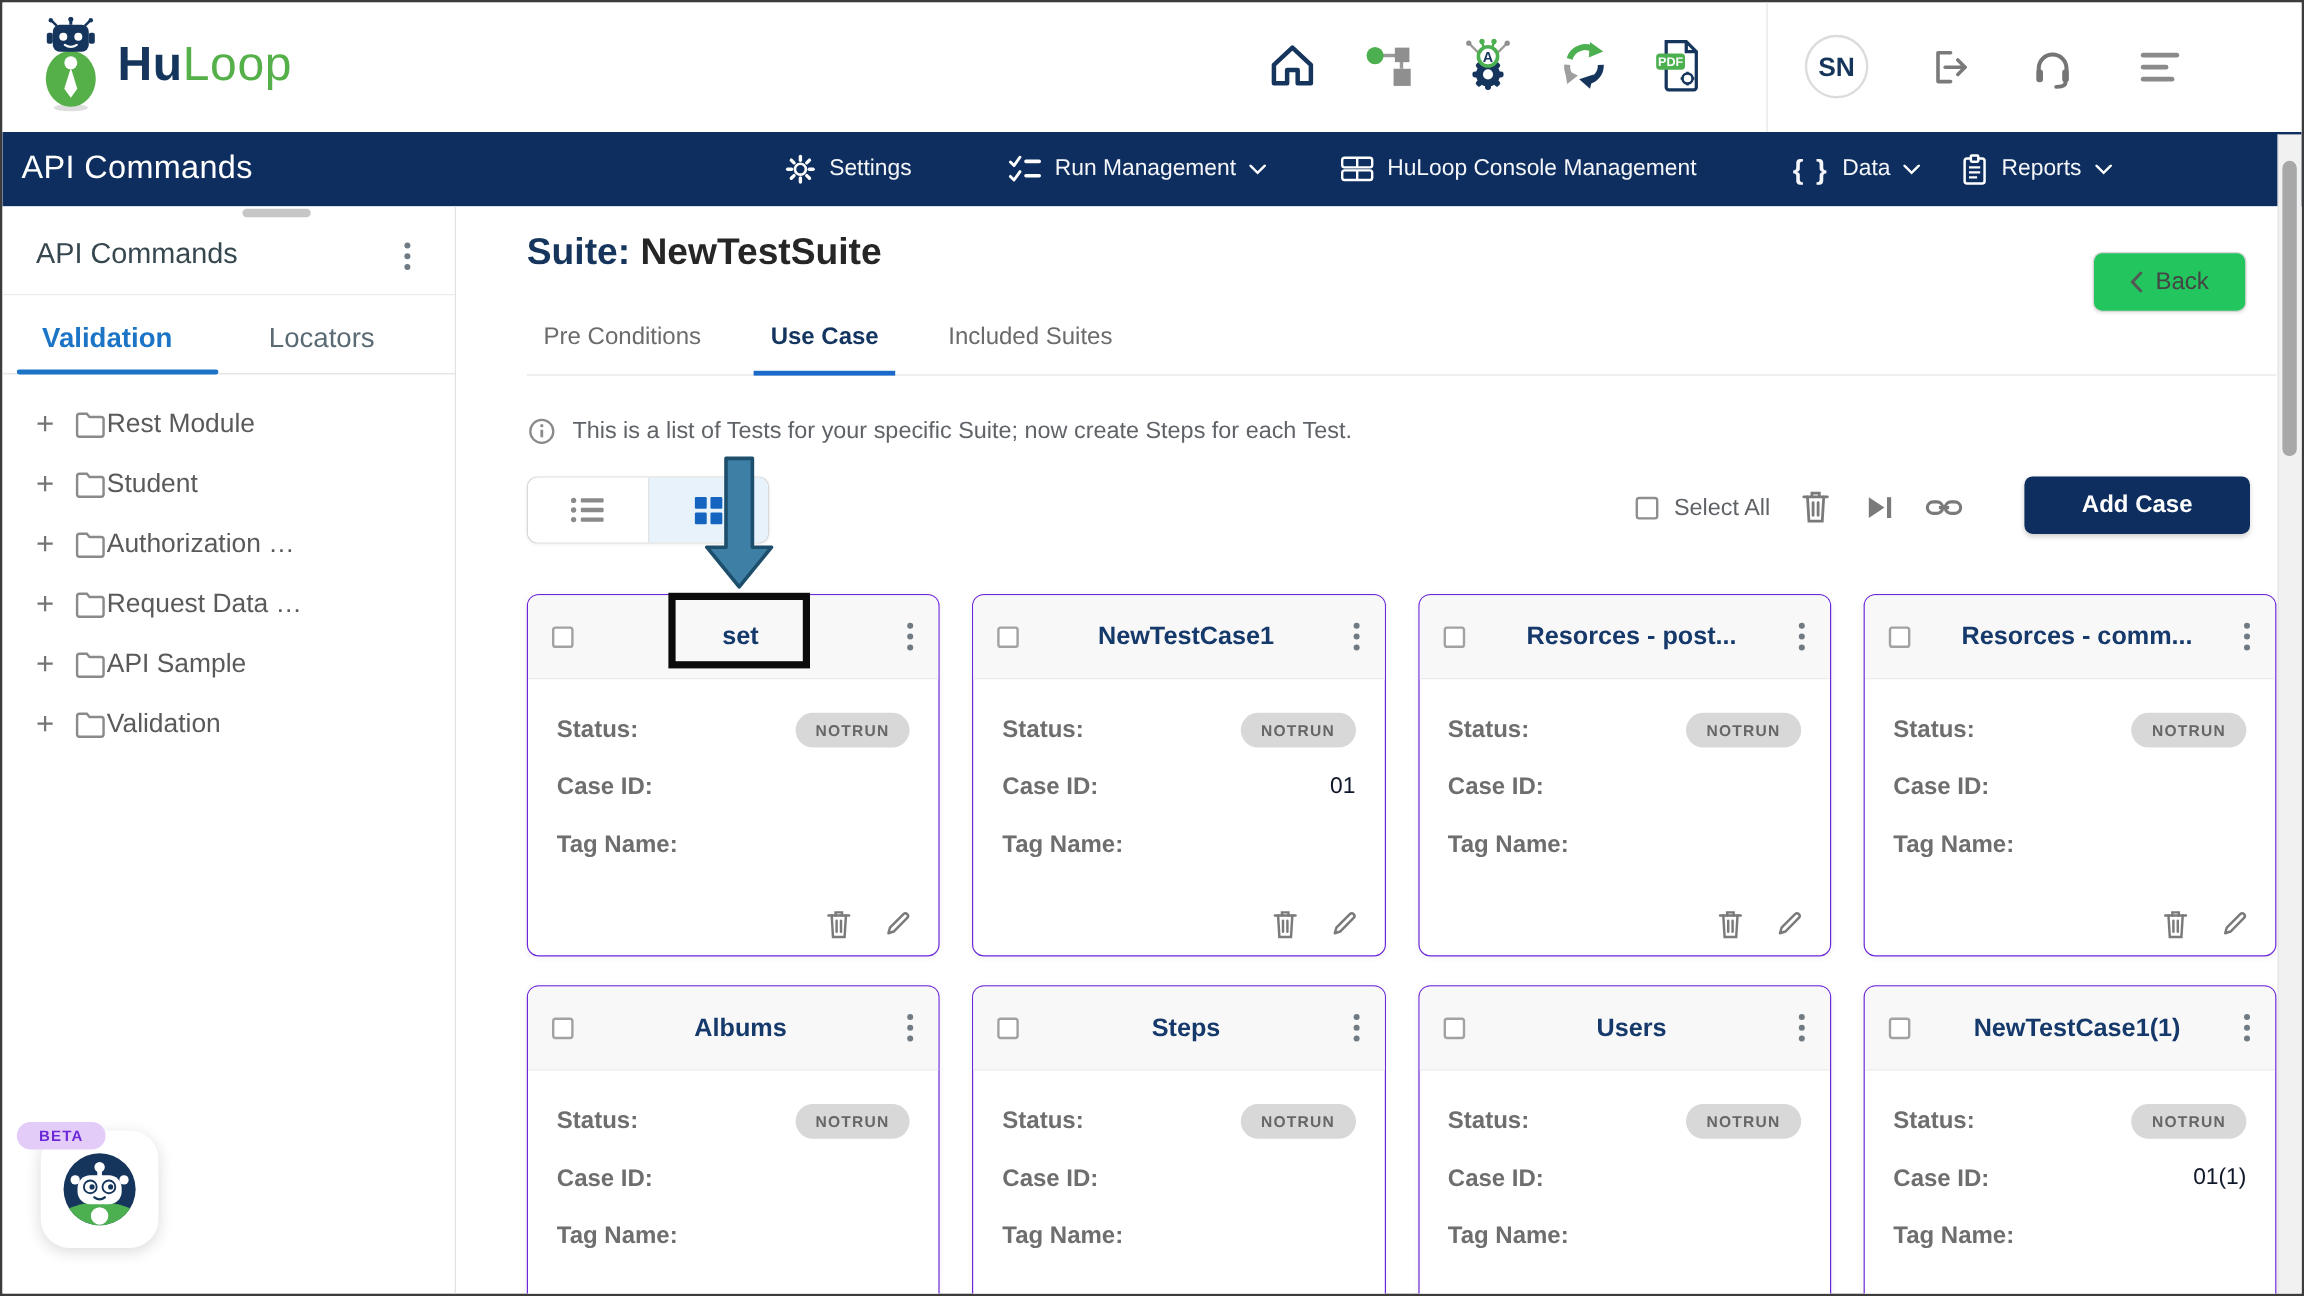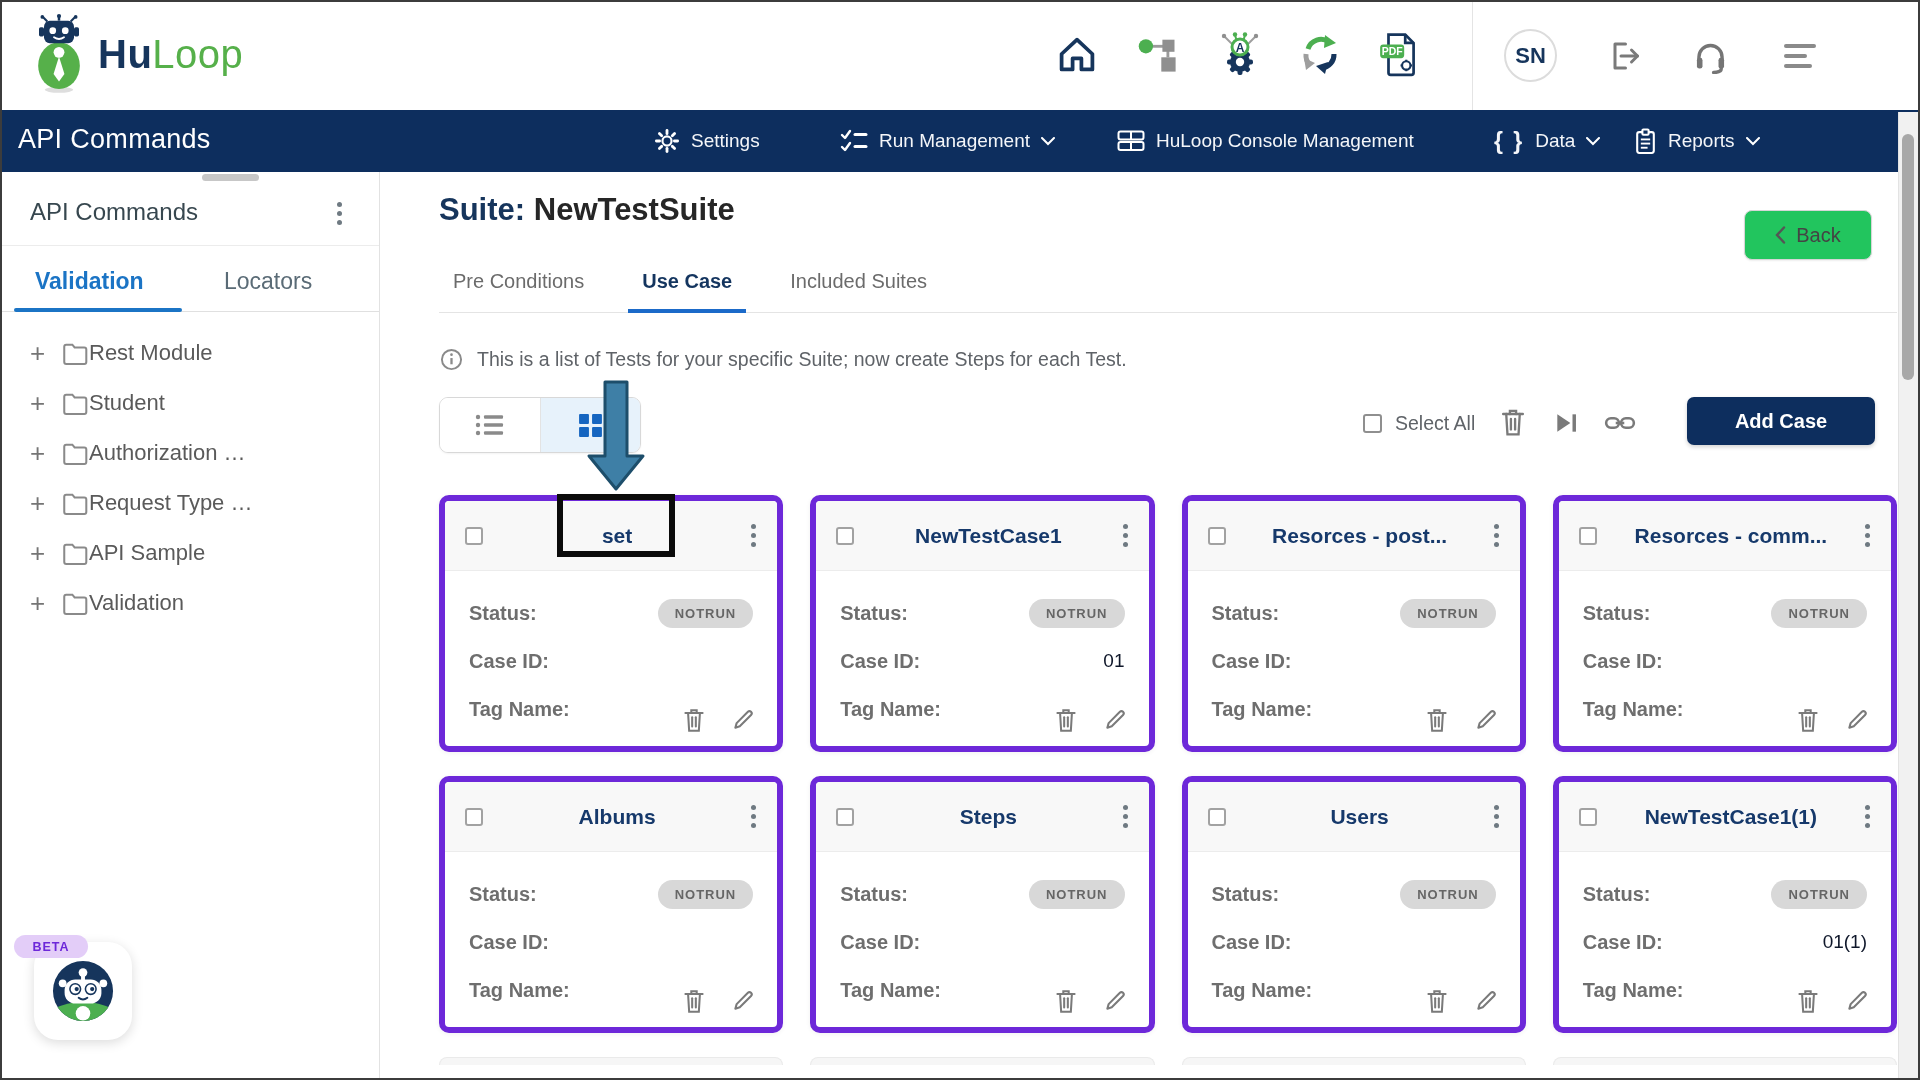--- a/index.html
+++ b/index.html
@@ -75,21 +75,21 @@
   .cb { width:19px; height:19px; border:2px solid #8f8f8f; border-radius:3px; background:#fff; display:inline-block; }
   .select-all .txt { font-size:19.5px; color:#5f6368; }
   .icon-btn { position:absolute; cursor:pointer; }
   .add-case { position:absolute; left:1307px; top:225px; width:188px; height:48px; background:var(--navy,#123a6d);
     color:#fff; border:none; border-radius:7px; font-size:20px; font-weight:600; font-family:inherit; cursor:pointer;
     box-shadow:0 2px 4px rgba(0,0,0,.18); }
 
   
   .cards { position:absolute; left:59px; top:323px; width:1458px; display:grid;
     grid-template-columns:repeat(4,1fr); column-gap:27px; row-gap:24px; }
-  .card { height:257px; background:#fff; border:6px solid #6d28d9; border-radius:10px;
+  .card { height:302px; background:#fff; border:1px solid #6d28d9; border-radius:10px;
     box-shadow:0 1px 5px rgba(0,0,0,.06); position:relative; overflow:hidden; }
   .card-head { height:70px; background:#f8f8f8; border-bottom:1px solid #ececec;
     display:flex; align-items:center; padding:0 20px; }
   .card-head .cb { width:18px; height:18px; border-color:#a2a2a2; }
   .card-title { flex:1; text-align:center; font-size:21px; font-weight:700; color:#16396b; cursor:pointer; }
   .kebab { width:6px; height:24px; cursor:pointer; }
   .card-body { padding:14px 24px 0 24px; }
   .crow { height:40px; margin-top:8px; display:flex; align-items:center; justify-content:space-between; }
   .clabel { font-size:20px; font-weight:700; color:#6e6e6e; }
   .pill { background:var(--pill-bg,#d8d8d8); color:#666; font-size:13px; font-weight:700;
@@ -358,21 +358,21 @@
         </span>
       <span class="tree-label">Authorization …</span>
     </div>
     <div class="tree-item">
       <span class="tree-plus">+</span>
       <span class="tree-folder">
           <svg width="27" height="23" viewBox="0 0 24 20" fill="none" stroke="#8a8a8a" stroke-width="1.8">
             <path d="M2 17.5 V4 q0-1.8 1.8-1.8 h5.4 l2 2.4 h8.6 q1.8 0 1.8 1.8 v11.1 q0 1.8-1.8 1.8 H3.8 Q2 19.3 2 17.5 Z"></path>
           </svg>
         </span>
-      <span class="tree-label">Request Type …</span>
+      <span class="tree-label">Request Data …</span>
     </div>
     <div class="tree-item">
       <span class="tree-plus">+</span>
       <span class="tree-folder">
           <svg width="27" height="23" viewBox="0 0 24 20" fill="none" stroke="#8a8a8a" stroke-width="1.8">
             <path d="M2 17.5 V4 q0-1.8 1.8-1.8 h5.4 l2 2.4 h8.6 q1.8 0 1.8 1.8 v11.1 q0 1.8-1.8 1.8 H3.8 Q2 19.3 2 17.5 Z"></path>
           </svg>
         </span>
       <span class="tree-label">API Sample</span>
     </div>

